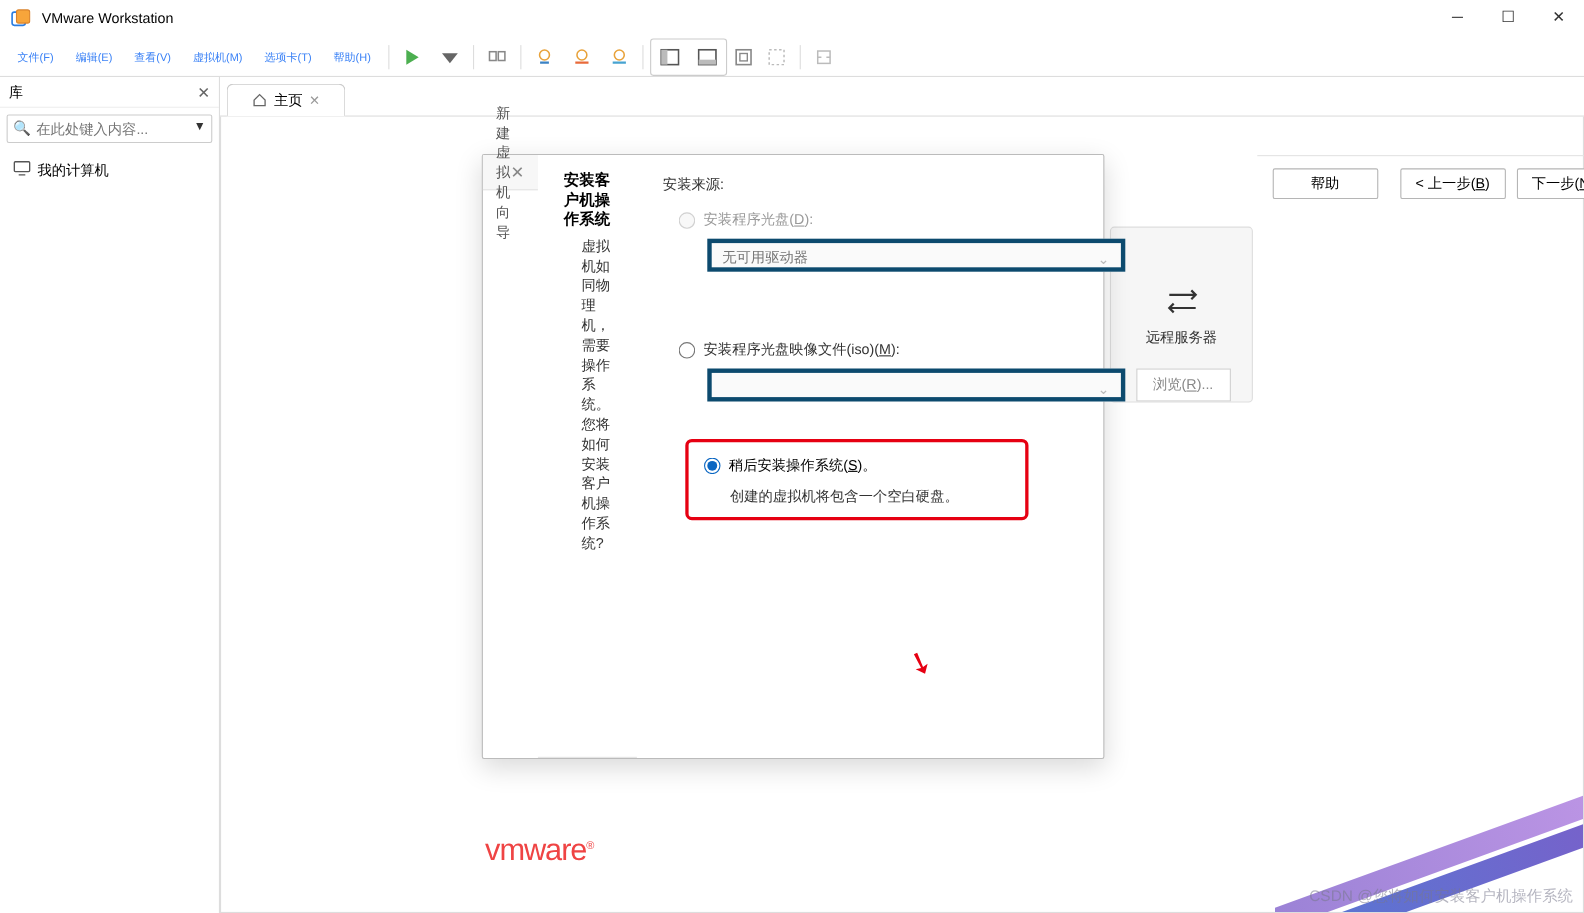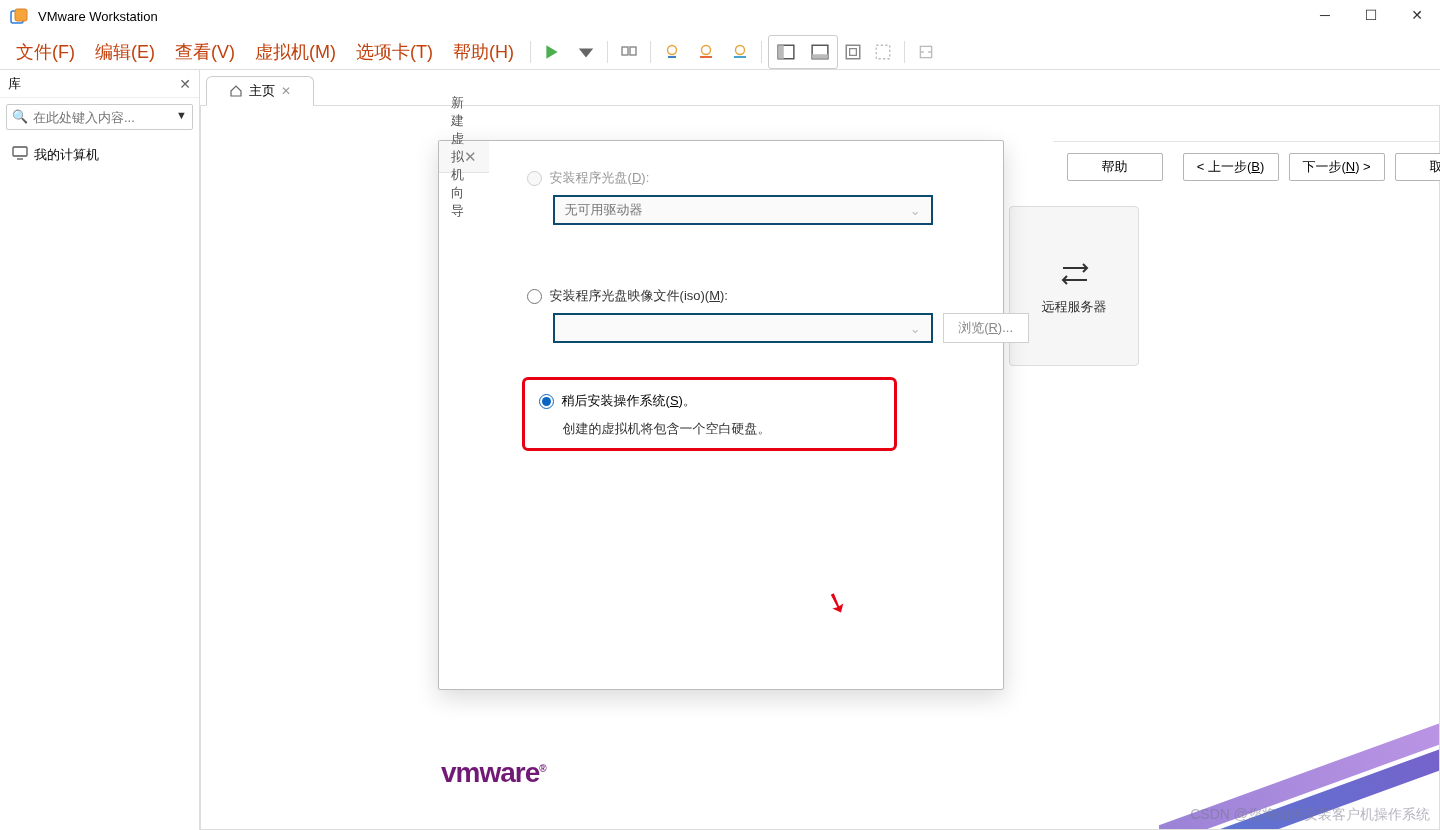--- a/index.html
+++ b/index.html
@@ -5,21 +5,21 @@
 * { margin: 0; padding: 0; box-sizing: border-box; font-family: "Microsoft YaHei", "Segoe UI", sans-serif; }
 body { width: 1440px; height: 830px; background: #fff; overflow: hidden; position: relative; }
 
 .titlebar { height: 34px; display: flex; align-items: center; padding-left: 10px; border-bottom: 1px solid transparent; }
 .titlebar .app-icon { width: 18px; height: 18px; margin-right: 10px; }
 .titlebar .title { font-size: 13px; color: #000000; }
 .win-controls { position: absolute; right: 0; top: 0; display: flex; }
 .win-controls div { width: 46px; height: 30px; display: flex; align-items: center; justify-content: center; font-size: 14px; color: #333; }
 
 .menubar { height: 36px; display: flex; align-items: center; border-bottom: 1px solid #ddd; padding: 0 6px; }
-.menubar .menu-item { padding: 6px 10px; font-size: 18px; color: #c2410c; }
+.menubar .menu-item { padding: 6px 10px; font-size: 10px; color: #3b82f6; }
 .menubar .sep { width: 1px; height: 22px; background: #ddd; margin: 0 6px; }
 .toolbar-btn { width: 30px; height: 28px; display: flex; align-items: center; justify-content: center; border-radius: 3px; }
 .toolbar-btn svg { width: 18px; height: 18px; }
 .toolbar-group { display: flex; gap: 4px; }
 .toolbar-group.boxed { border: 1px solid #ccc; border-radius: 3px; padding: 2px; }
 
 .main-area { display: flex; height: calc(100% - 70px); }
 .sidebar { width: 200px; border-right: 1px solid #ddd; display: flex; flex-direction: column; }
 .sidebar-header { height: 28px; display: flex; align-items: center; justify-content: space-between; padding: 0 8px; font-size: 13px; border-bottom: 1px solid #eee; }
 .sidebar-header .close-x { font-size: 14px; color: #666; }
@@ -32,39 +32,39 @@
 .tree-item svg { width: 16px; height: 14px; }
 
 .content { flex: 1; display: flex; flex-direction: column; position: relative; }
 .tabstrip { height: 32px; display: flex; align-items: flex-end; padding-left: 6px; border-bottom: 1px solid #ddd; margin-top: 4px; }
 .tab { height: 30px; border: 1px solid #ccc; border-bottom: 1px solid #fff; border-radius: 6px 6px 0 0; display: flex; align-items: center; gap: 6px; padding: 0 22px; font-size: 13px; background: #fff; margin-bottom: -1px; }
 .tab .x { color: #999; font-size: 12px; }
 .content-body { flex: 1; position: relative; border: 1px solid #ddd; border-top: none; margin: 0 0 0 0; }
 
 .bg-card { position: absolute; right: 300px; top: 100px; width: 130px; height: 160px; border: 1px solid #ddd; border-radius: 4px; background: #f6f6f6; display: flex; flex-direction: column; align-items: center; justify-content: center; gap: 8px; }
 .bg-card .lbl { font-size: 13px; color: #333; }
-.bg-logo { position: absolute; left: 240px; bottom: 40px; font-size: 28px; color: #701a75; font-weight: 700; letter-spacing: -1px; }
+.bg-logo { position: absolute; left: 240px; bottom: 40px; font-size: 28px; color: #ef4444; font-weight: 400; letter-spacing: -1px; }
 
 .dialog { position: absolute; left: 438px; top: 140px; width: 566px; height: 550px; background: #fff; border: 1px solid #bbb; box-shadow: 0 8px 24px rgba(0,0,0,0.15); border-radius: 2px; display: flex; flex-direction: row; }
 .dlg-title { height: 32px; display: flex; align-items: center; justify-content: space-between; padding: 0 12px; font-size: 13px; color: #555; background: #f7f7f7; border-bottom: 1px solid #e3e3e3; }
 .dlg-title .x { color: #888; font-size: 15px; }
 .dlg-header { padding: 14px 24px 16px 24px; border-bottom: 1px solid #e3e3e3; }
 .dlg-header .h1 { font-size: 14px; font-weight: 700; color: #000; margin-bottom: 6px; }
 .dlg-header .h2 { font-size: 13px; color: #333; padding-left: 16px; }
 .dlg-body { flex: 1; padding: 18px 24px; font-size: 13px; color: #333; }
 .dlg-body .section-label { margin-bottom: 14px; }
 .radio-row { display: flex; align-items: center; gap: 8px; margin: 10px 0 8px 14px; }
 .radio-row input[type=radio] { width: 15px; height: 15px; }
 .radio-row.disabled { color: #999; }
-.select-mock { margin: 6px 0 6px 40px; width: 380px; height: 30px; border: 2px solid #0c4a6e; background: #fafafa; display: flex; align-items: center; justify-content: space-between; padding: 0 10px; color: #777; font-size: 13px; }
+.select-mock { margin: 6px 0 6px 40px; width: 380px; height: 30px; border: 4px solid #0c4a6e; background: #fafafa; display: flex; align-items: flex-end; justify-content: space-between; padding: 0 10px; color: #777; font-size: 13px; }
 .iso-row { display: flex; gap: 10px; margin-left: 40px; }
 .iso-row .select-mock { margin: 0; flex: 1; }
 .browse-btn { width: 86px; height: 30px; border: 1px solid #d0d0d0; background: #fff; color: #888; font-size: 13px; }
 
-.highlight-box { border: 3px solid #e60012; border-radius: 6px; padding: 12px 14px 10px 14px; margin: 34px 0 0 9px; width: 375px; }
+.highlight-box { border: 3px solid #e60012; border-radius: 6px; padding: 12px 14px 10px 14px; margin: 34px 0 0 20px; width: 312px; }
 .highlight-box .radio-row { margin: 0 0 10px 0; color: #000; }
 .highlight-box .sub { margin-left: 24px; color: #333; }
 
 .arrow-annot { position: absolute; right: 155px; bottom: 70px; color: #e60012; font-size: 28px; transform: rotate(20deg); }
 
 .dlg-footer { height: 50px; border-top: 1px solid #e3e3e3; display: flex; align-items: center; padding: 0 14px; gap: 10px; justify-content: space-between; }
 .dlg-footer .spacer { flex: 1; }
 .dlg-btn { height: 28px; min-width: 96px; border: 1px solid #b5b5b5; background: #fff; font-size: 13px; border-radius: 2px; padding: 0 12px; }
 
 .watermark { position: absolute; right: 10px; bottom: 6px; font-size: 14px; color: rgba(120,120,140,0.55); }
@@ -220,21 +220,26 @@
       <div class="corner-deco"></div>
     </div>
   </div>
 </div>
 
 <div class="dialog">
   <div class="dlg-title">
     <span>新建虚拟机向导</span>
     <span class="x">✕</span>
   </div>
+  <div class="dlg-header">
+    <div class="h1">安装客户机操作系统</div>
+    <div class="h2">虚拟机如同物理机，需要操作系统。您将如何安装客户机操作系统?</div>
+  </div>
   <div class="dlg-body">
+    <div class="section-label">安装来源:</div>
 
     <label class="radio-row disabled">
       <input type="radio" name="src" disabled="" style="">
       <span>安装程序光盘(<u>D</u>):</span>
     </label>
     <div class="select-mock">
       <span>无可用驱动器</span>
       <span style="color:#bbb">⌄</span>
     </div>
 

